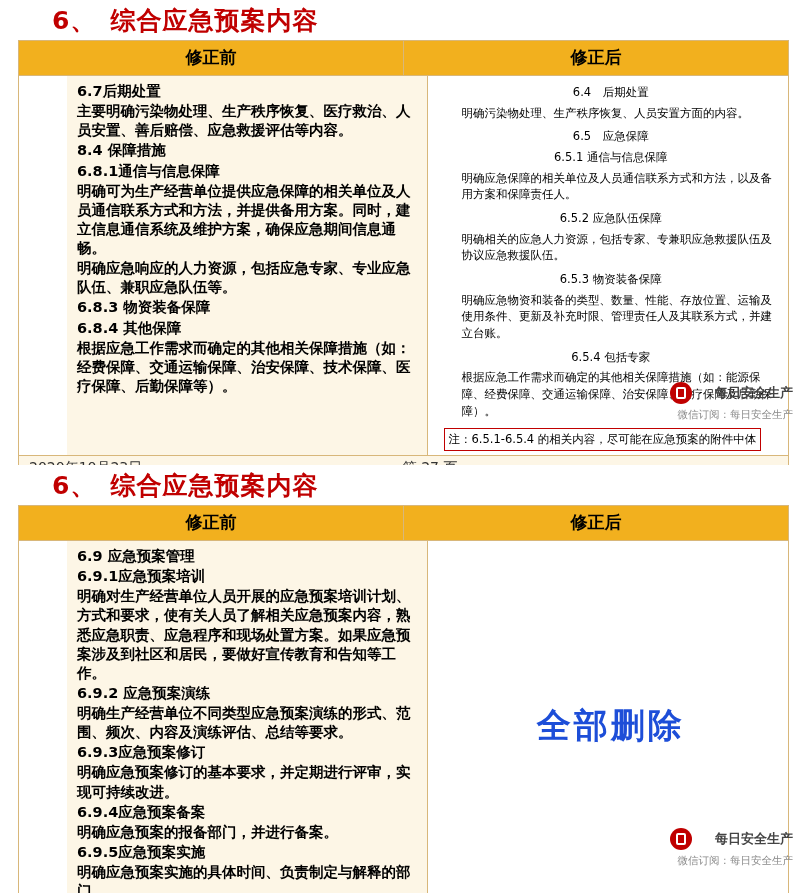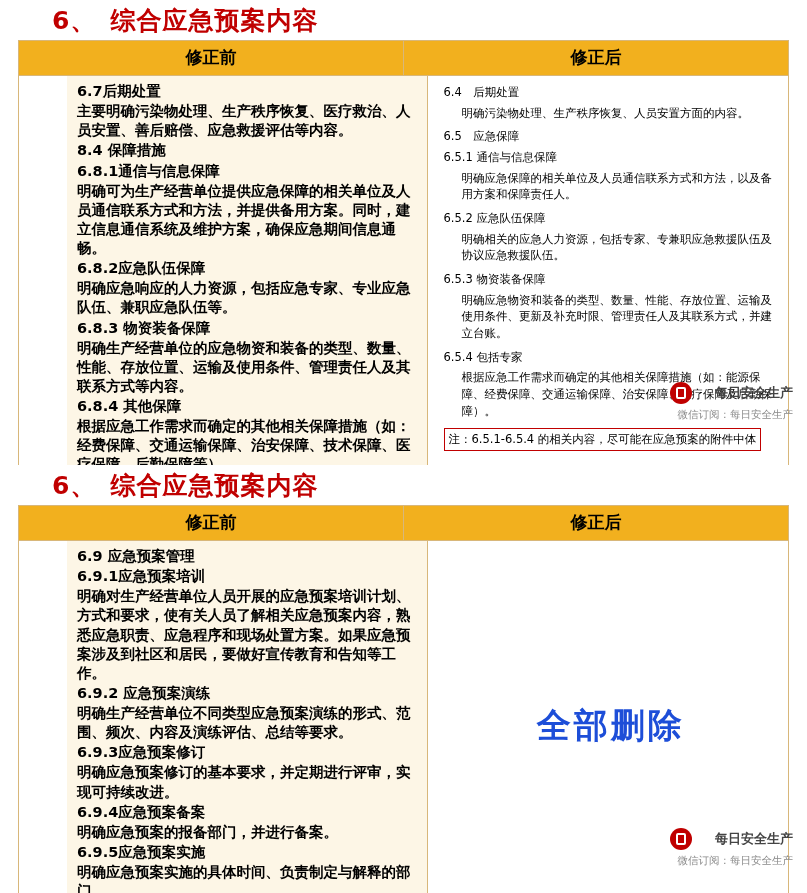--- a/index.html
+++ b/index.html
@@ -79,21 +79,21 @@
     background: #ffffff;
     padding: 8px 10px 4px 16px;
     font-size: 11.5px;
     line-height: 1.45;
   }
   .col-left p { margin: 0 0 1px 0; }
   .col-left .hd { font-weight: bold; }
   .col-left .bd { font-weight: bold; }
 
   .col-right p { margin: 0 0 6px 0; }
-  .col-right .rh { margin: 0 0 4px 0; }
+  .col-right .rh { margin: 0 0 4px 0; text-align: center; }
   .col-right .rb { margin: 0 0 7px 0; padding-left: 18px; }
 
   .note-box {
     border: 1px solid #c00000;
     padding: 2px 4px;
     font-size: 11.5px;
     display: inline-block;
     margin-top: 2px;
   }
 
@@ -177,24 +177,22 @@
       <div class="cell left">修正前</div>
       <div class="cell">修正后</div>
     </div>
     <div class="tbody">
       <div class="col col-left">
         <p class="hd">6.7后期处置</p>
         <p class="bd">主要明确污染物处理、生产秩序恢复、医疗救治、人员安置、善后赔偿、应急救援评估等内容。</p>
         <p class="hd">8.4 保障措施</p>
         <p class="hd">6.8.1通信与信息保障</p>
         <p class="bd">明确可为生产经营单位提供应急保障的相关单位及人员通信联系方式和方法，并提供备用方案。同时，建立信息通信系统及维护方案，确保应急期间信息通畅。</p>
-        <p class="hd">6.8.2应急队伍保障</p>
         <p class="bd">明确应急响应的人力资源，包括应急专家、专业应急队伍、兼职应急队伍等。</p>
         <p class="hd">6.8.3 物资装备保障</p>
-        <p class="bd">明确生产经营单位的应急物资和装备的类型、数量、性能、存放位置、运输及使用条件、管理责任人及其联系方式等内容。</p>
         <p class="hd">6.8.4 其他保障</p>
         <p class="bd">根据应急工作需求而确定的其他相关保障措施（如：经费保障、交通运输保障、治安保障、技术保障、医疗保障、后勤保障等）。</p>
       </div>
       <div class="col col-right">
         <p class="rh">6.4　后期处置</p>
         <p class="rb">明确污染物处理、生产秩序恢复、人员安置方面的内容。</p>
         <p class="rh">6.5　应急保障</p>
         <p class="rh">6.5.1 通信与信息保障</p>
         <p class="rb">明确应急保障的相关单位及人员通信联系方式和方法，以及备用方案和保障责任人。</p>
         <p class="rh">6.5.2 应急队伍保障</p>

